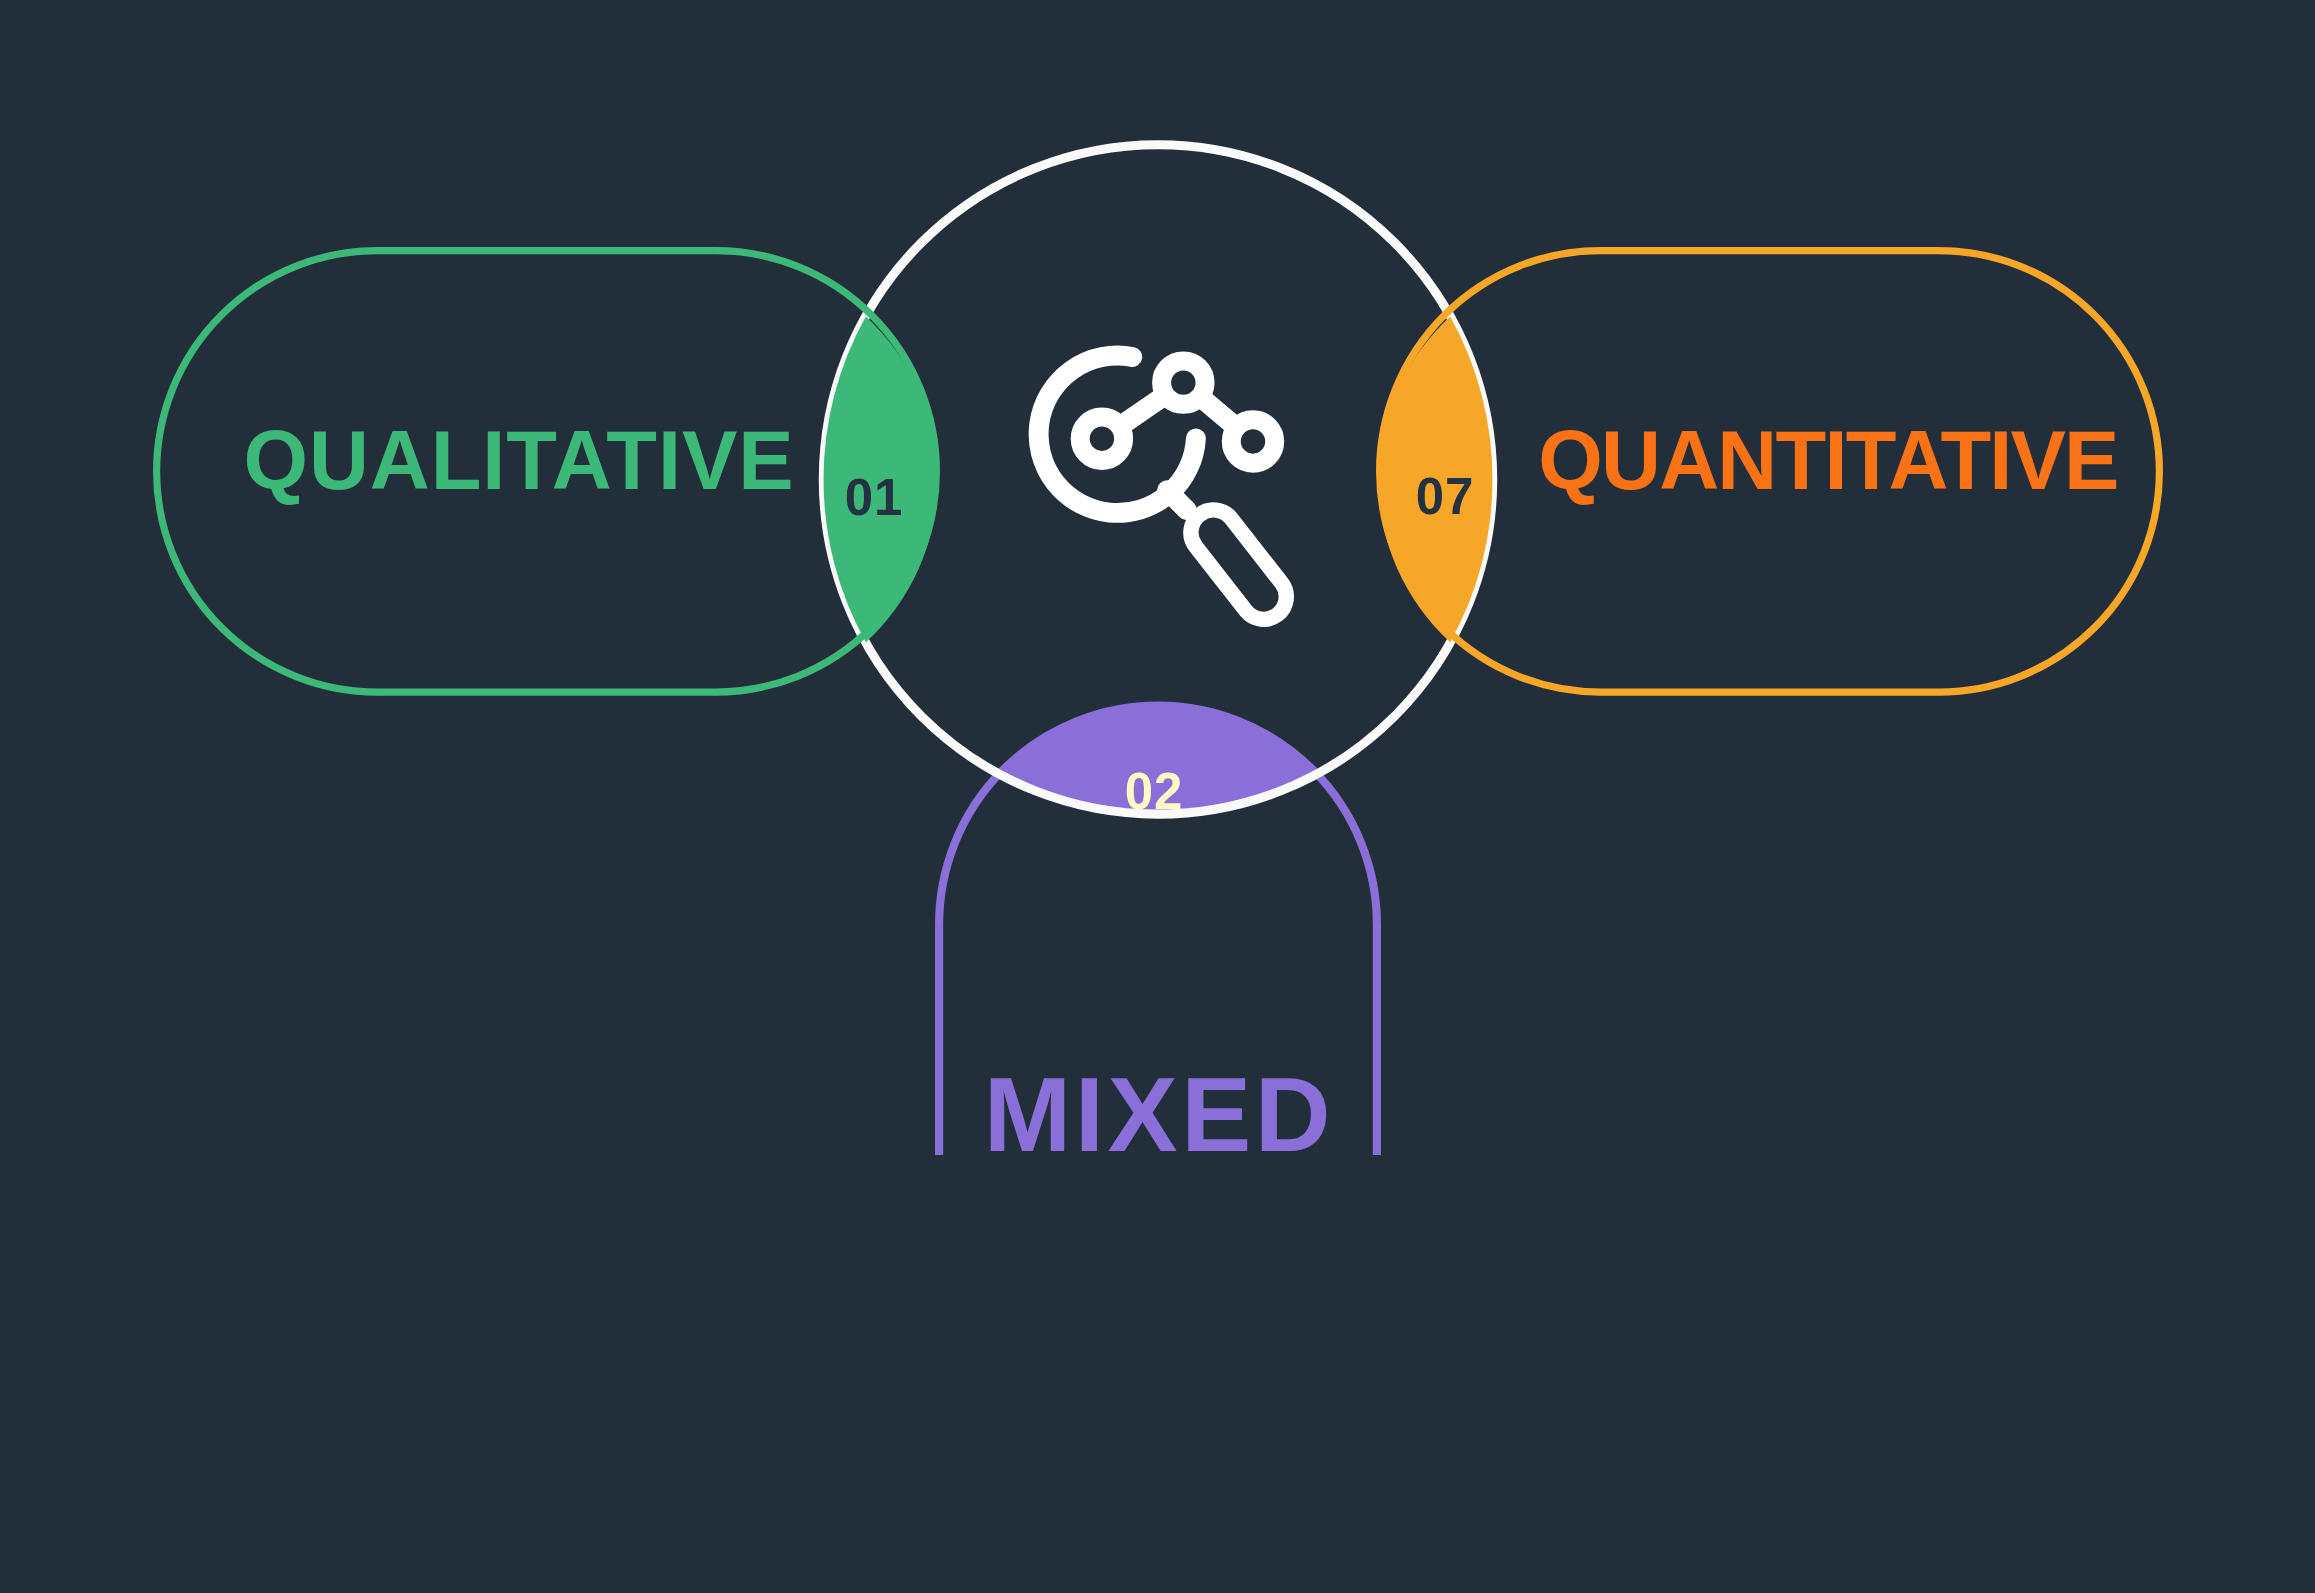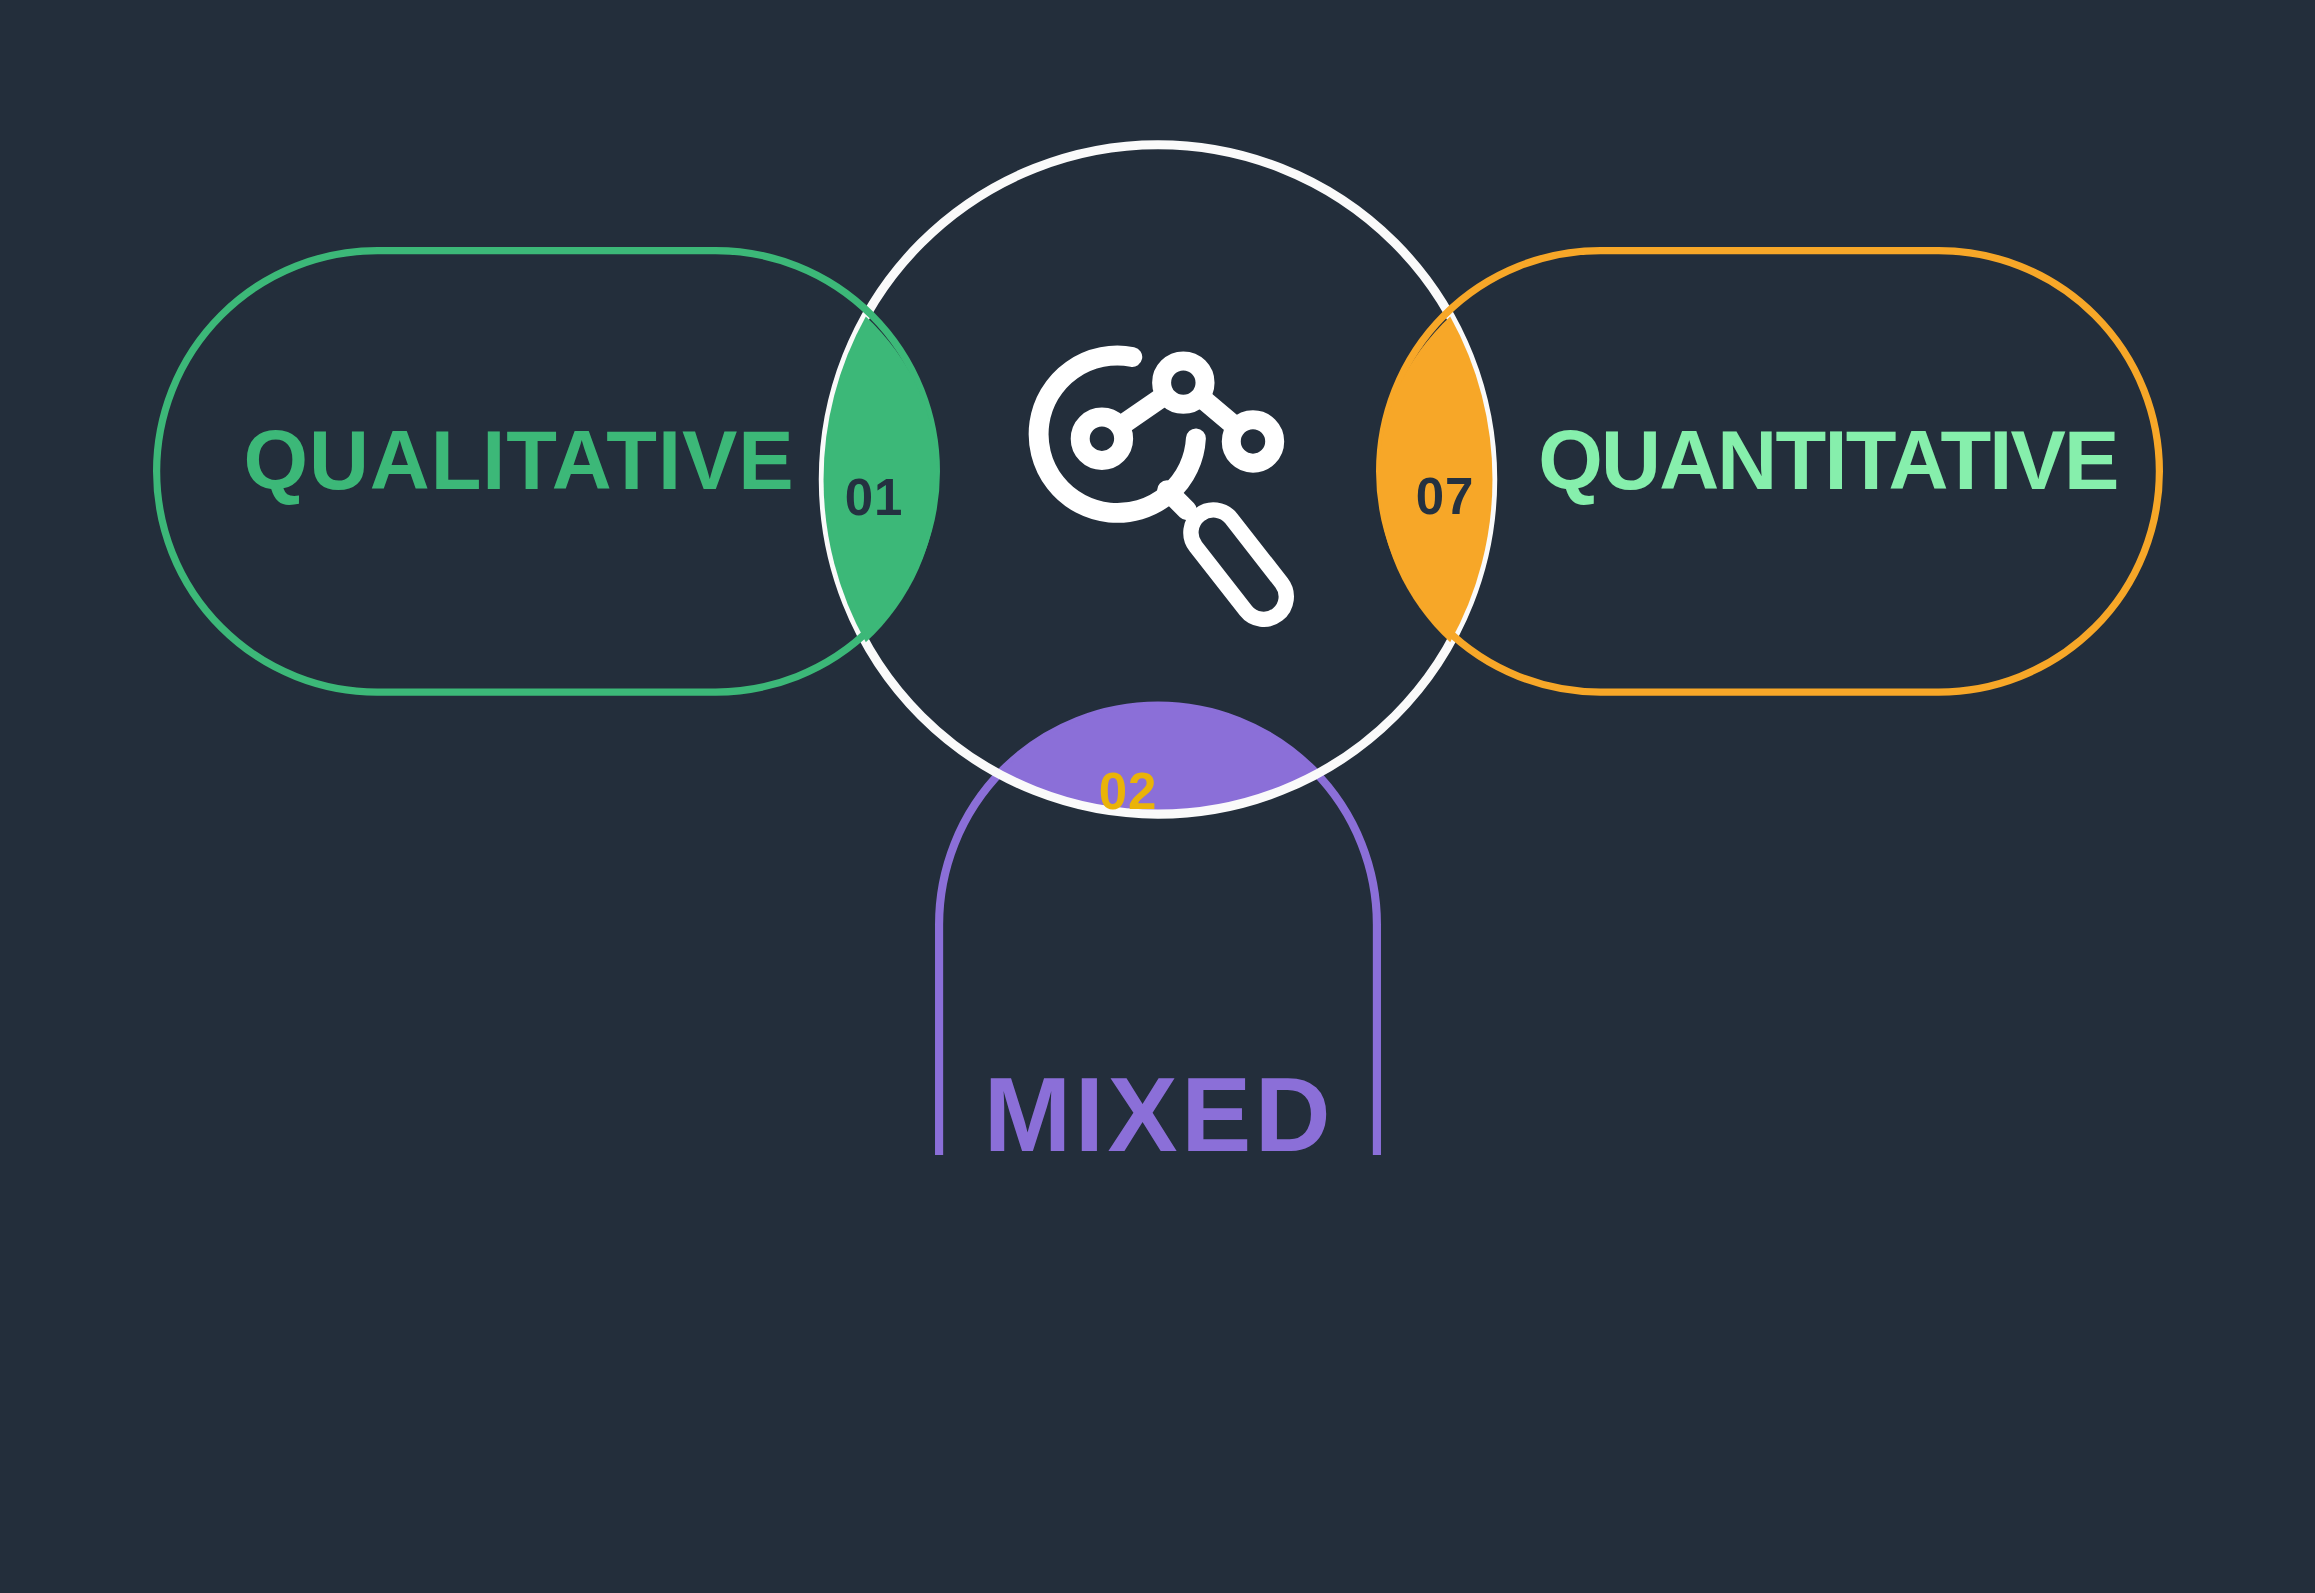--- a/index.html
+++ b/index.html
@@ -74,23 +74,23 @@
       <circle cx="1385" cy="488" r="24" stroke-width="21" stroke="#FFFFFF" fill="#232E3B"></circle>
 
       <path d="M 1290,542 L 1312,564" stroke-width="22" stroke="#FFFFFF"></path>
 
       <rect x="-25" y="0" width="50" height="140" rx="25" ry="25" stroke-width="17" transform="translate(1326,569) rotate(-38)" stroke="#FFFFFF"></rect>
     </g>
   </svg>
 
   <div class="label big" style="left: 519px; top: 460px; color: rgb(60, 184, 120);">QUALITATIVE</div>
 
-  <div class="label quant" style="left: 1828px; top: 460px; color: #86efac;">QUANTITATIVE</div>
+  <div class="label quant" style="left: 1828px; top: 460px; color: #f97316;">QUANTITATIVE</div>
 
   <div class="label mixed" style="left: 1159px; top: 1114px; color: rgb(139, 111, 216);">MIXED</div>
 
   <div class="num" style="left: 874px; top: 477px; color: rgb(36, 49, 64);">01</div>
 
-  <div class="num" style="left: 1128px; top: 771px; color: #eab308;">02</div>
+  <div class="num" style="left: 1154px; top: 771px; color: #fef9c3;">02</div>
 
   <div class="num" style="left: 1445px; top: 476px; color: rgb(36, 49, 64);">07</div>
 </div>
 
 
 </body></html>

